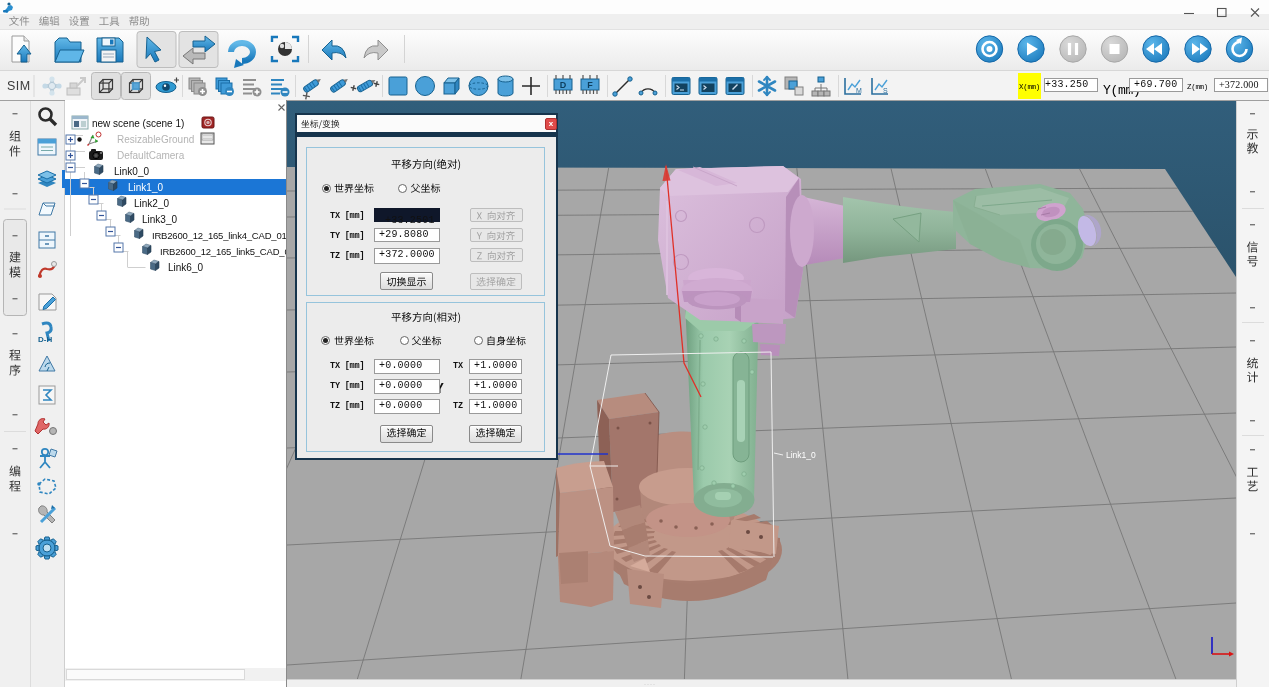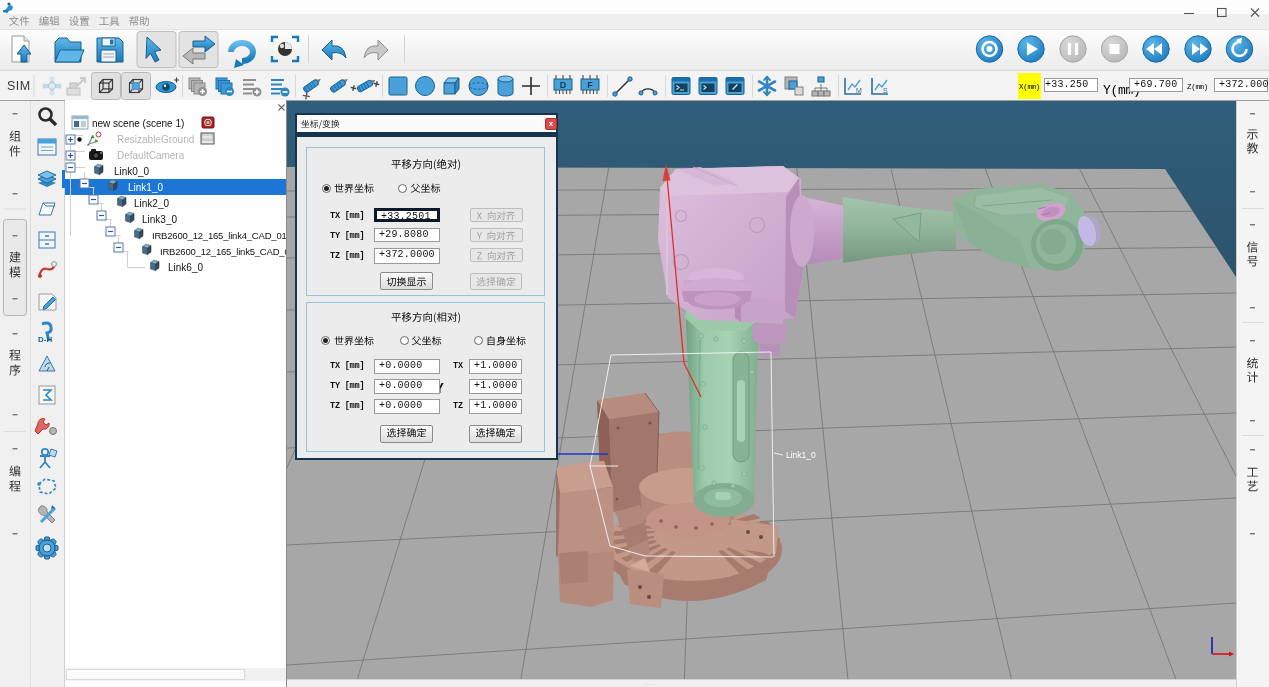--- a/index.html
+++ b/index.html
@@ -15,21 +15,21 @@
   <div class="abs" style="left:1236px;top:101px;width:33px;height:586px;background:#f4f4f4;border-left:1px solid #cfcfcf;box-sizing:border-box"></div>
 
   <div class="abs" style="left:7px;top:79px;font-size:12.5px;color:#3a3a3a;letter-spacing:0.5px">SIM</div>
 
   <div class="abs" style="left:1018px;top:73px;width:23px;height:26px;background:#ffff00"></div>
   <div class="abs" style="left:1019px;top:82.5px;font-size:7.5px;color:#000;font-family:'Liberation Mono',monospace;letter-spacing:-0.3px">X(mm)</div>
   <div class="abs" style="left:1103px;top:82.5px;font-size:13px;color:#000;font-family:'Liberation Mono',monospace;letter-spacing:-0.3px">Y(mm)</div>
   <div class="abs" style="left:1187px;top:82.5px;font-size:7.5px;color:#000;font-family:'Liberation Mono',monospace;letter-spacing:-0.3px">Z(mm)</div>
   <div style="position:absolute;left:1044px;top:78px;width:54px;height:14px;background:#fff;border:1px solid #9a9a9a;box-sizing:border-box;font-family:'Liberation Mono',monospace;font-size:10px;color:#111;line-height:12px;letter-spacing:0.2px">+33.250</div>
   <div style="position:absolute;left:1129px;top:78px;width:54px;height:14px;background:#fff;border:1px solid #9a9a9a;box-sizing:border-box;font-family:'Liberation Mono',monospace;font-size:10px;color:#111;line-height:12px;padding-left:4px;letter-spacing:0.2px">+69.700</div>
-  <div style="position:absolute;left:1214px;top:78px;width:54px;height:14px;background:#fff;border:1px solid #9a9a9a;box-sizing:border-box;font-family:Liberation Mono, monospace;font-size:10px;color:#111;line-height:12px;padding-left:4px;letter-spacing:0.2px">+372.000</div>
+  <div style="position:absolute;left:1214px;top:78px;width:54px;height:14px;background:#fff;border:1px solid #9a9a9a;box-sizing:border-box;font-family:Liberation Serif, serif;font-size:10px;color:#111;line-height:12px;padding-left:4px;letter-spacing:0.2px">+372.000</div>
 
   <svg class="abs" style="left:287px;top:101px" width="949" height="578" viewBox="287 101 949 578">
       <defs>
         <linearGradient id="sky" x1="0" y1="0" x2="0" y2="1">
           <stop offset="0" stop-color="#315e7b"></stop>
           <stop offset="1" stop-color="#2a5169"></stop>
         </linearGradient>
         <linearGradient id="garm" x1="0" y1="0" x2="1" y2="0">
           <stop offset="0" stop-color="#6d9e7e"></stop>
           <stop offset="0.25" stop-color="#9bcaab"></stop>
@@ -237,21 +237,21 @@
   <div style="position:absolute;left:2px;top:24px;right:2px;bottom:2px;background:#ececec"></div>
 </div>
 <div style="position:absolute;left:306px;top:147px;width:239px;height:149px;border:1px solid #96c4dc;box-sizing:border-box"></div>
 <div style="position:absolute;left:306px;top:302px;width:239px;height:150px;border:1px solid #96c4dc;box-sizing:border-box"></div>
 <div style="position:absolute;left:321.5px;top:184.0px;width:9px;height:9px;border-radius:50%;background:#fff;border:1px solid #666;box-sizing:border-box"></div>
     <div style="position:absolute;left:323.5px;top:186.0px;width:5px;height:5px;border-radius:50%;background:#222"></div>
     <div style="position:absolute;left:398.0px;top:184.0px;width:9px;height:9px;border-radius:50%;background:#fff;border:1px solid #666;box-sizing:border-box"></div>
 <div style="position:absolute;left:330px;top:210.5px;font-family:'Liberation Mono',monospace;font-size:8.5px;color:#111;font-weight:bold;letter-spacing:-0.2px;white-space:pre">TX [mm]</div>
     <div style="position:absolute;left:330px;top:230.5px;font-family:'Liberation Mono',monospace;font-size:8.5px;color:#111;font-weight:bold;letter-spacing:-0.2px;white-space:pre">TY [mm]</div>
     <div style="position:absolute;left:330px;top:250.5px;font-family:'Liberation Mono',monospace;font-size:8.5px;color:#111;font-weight:bold;letter-spacing:-0.2px;white-space:pre">TZ [mm]</div>
-<div style="position:absolute;left:374px;top:208px;width:65.5px;height:14px;background:#fff;border:3px solid #0f172a;box-sizing:border-box;font-family:'Liberation Mono',monospace;font-size:10px;color:#111;line-height:12px;padding-left:4px;letter-spacing:0.2px">+33.2501</div>
+<div style="position:absolute;left:374px;top:208px;width:65.5px;height:14px;background:#fff;border:7px solid #0f172a;box-sizing:border-box;font-family:'Liberation Mono',monospace;font-size:10px;color:#111;line-height:12px;padding-left:4px;letter-spacing:0.2px">+33.2501</div>
 <div style="position:absolute;left:374px;top:228px;width:65.5px;height:14px;background:#fff;border:1px solid #9a9a9a;box-sizing:border-box;font-family:'Liberation Mono',monospace;font-size:10px;color:#111;line-height:12px;padding-left:4px;letter-spacing:0.2px">+29.8080</div>
 <div style="position:absolute;left:374px;top:248px;width:65.5px;height:16px;background:#fff;border:1px solid #9a9a9a;box-sizing:border-box;font-family:'Liberation Mono',monospace;font-size:10px;color:#111;line-height:12px;padding-left:4px;letter-spacing:0.2px">+372.0000</div>
 <div style="position:absolute;left:470px;top:208px;width:52.5px;height:14px;box-sizing:border-box;background:#e7e7e7;border:1px solid #bdbdbd;border-radius:2px"></div>
     <div style="position:absolute;left:470px;top:228px;width:52.5px;height:14px;box-sizing:border-box;background:#e7e7e7;border:1px solid #bdbdbd;border-radius:2px"></div>
     <div style="position:absolute;left:470px;top:248px;width:52.5px;height:14px;box-sizing:border-box;background:#e7e7e7;border:1px solid #bdbdbd;border-radius:2px"></div>
 <div style="position:absolute;left:380px;top:272px;width:53px;height:18px;box-sizing:border-box;background:linear-gradient(#fafafa,#dcdcdc);border:1px solid #8a8a8a;box-shadow:inset 0 1px 0 #fff;border-radius:2px"></div>
     <div style="position:absolute;left:470px;top:273px;width:52px;height:17px;box-sizing:border-box;background:#e7e7e7;border:1px solid #bdbdbd;border-radius:2px"></div>
 <div style="position:absolute;left:320.5px;top:336.0px;width:9px;height:9px;border-radius:50%;background:#fff;border:1px solid #666;box-sizing:border-box"></div>
     <div style="position:absolute;left:322.5px;top:338.0px;width:5px;height:5px;border-radius:50%;background:#222"></div>
     <div style="position:absolute;left:399.5px;top:336.0px;width:9px;height:9px;border-radius:50%;background:#fff;border:1px solid #666;box-sizing:border-box"></div>

